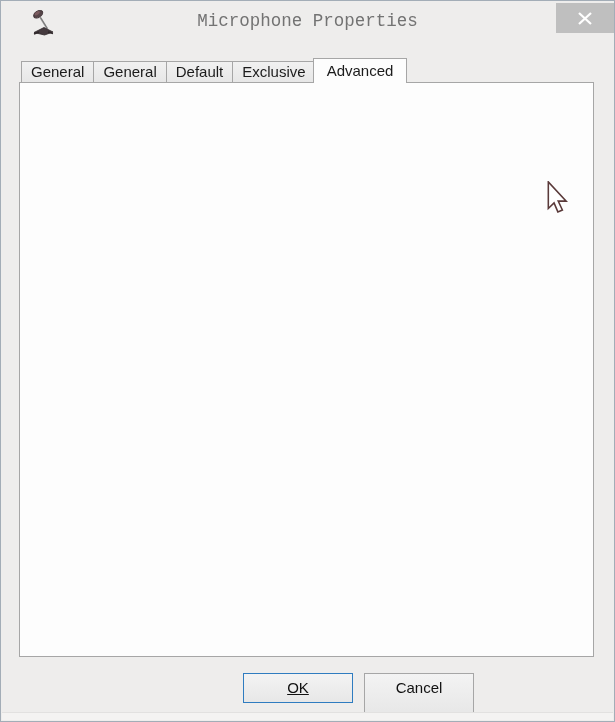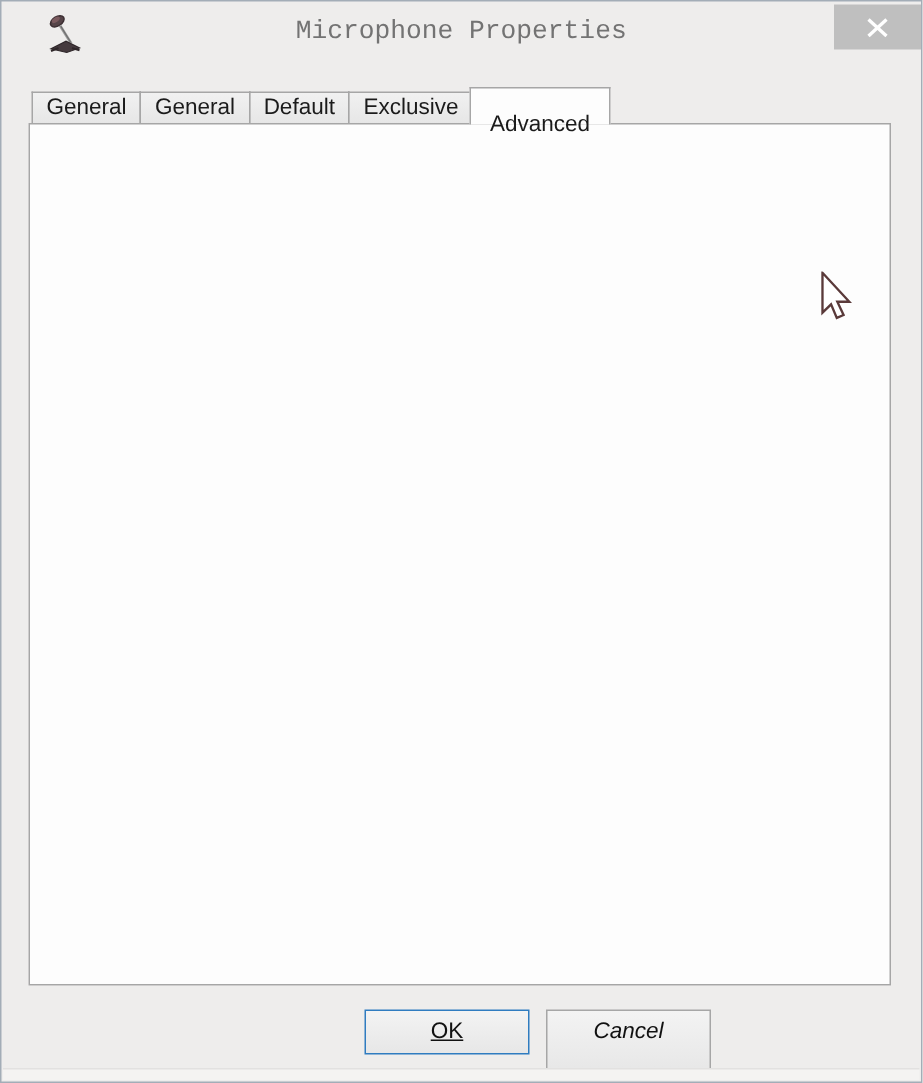--- a/index.html
+++ b/index.html
@@ -30,21 +30,21 @@
 
   
   .tabs { position: absolute; left: 20px; top: 57px; height: 25px; display: flex; align-items: flex-end; }
   .tab {
     height: 22px; padding: 0 9px; font-size: 15px; line-height: 20px;
     background: linear-gradient(#f1f1f1, #e6e6e6);
     border: 1px solid #a6a6a6; border-bottom: none;
     margin-right: -1px; white-space: nowrap;
   }
   .tab.active {
-    height: 25px; padding: 12px 13px; line-height: 23px;
+    height: 25px; padding: 0 13px; line-height: 23px;
     background: #fdfdfd; position: relative; z-index: 3;
     margin-left: -2px; margin-right: -2px;
   }
 
   
   .page {
     position: absolute; left: 18px; top: 81px; width: 575px; height: 575px;
     background: #fdfdfd; border: 1px solid #a6a6a6; z-index: 1;
   }
 
@@ -85,21 +85,21 @@
   .cb-label.disabled { color: #9b9b9b; }
 
   
   .btn {
     position: absolute; text-align: center; font-size: 15px; color: #111;
     background: linear-gradient(#f3f3f3, #e7e7e7);
     border: 1px solid #a6a6a6; cursor: default;
   }
   .btn-restore { left: 40px; top: 600px; width: 178px; height: 33px; line-height: 31px; }
   .btn-ok { left: 242px; top: 672px; width: 110px; height: 30px; line-height: 28px; border-color: #2f7cc0; text-decoration: underline; }
-  .btn-cancel { left: 363px; top: 672px; width: 110px; height: 42px; line-height: 28px; font-style: italic; }
+  .btn-cancel { left: 363px; top: 672px; width: 110px; height: 42px; line-height: 28px; }
   .btn-apply {
     left: 485px; top: 672px; width: 110px; height: 30px; line-height: 28px;
     border-color: #c0c0c0; background: linear-gradient(#f3f3f3, #ececec); color: #9b9b9b;
   }
   .mnemonic { text-decoration: underline; text-underline-offset: 2px; }
 
   .bottom-band {
     position: absolute; left: 1px; right: 1px; bottom: 1px; height: 8px;
     background: #f4f3f2; border-top: 1px solid #e2e1e0;
   }

